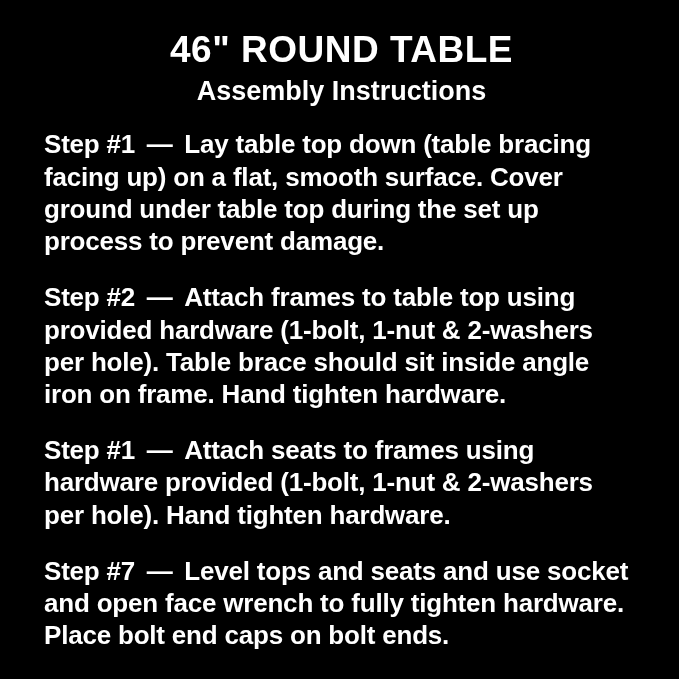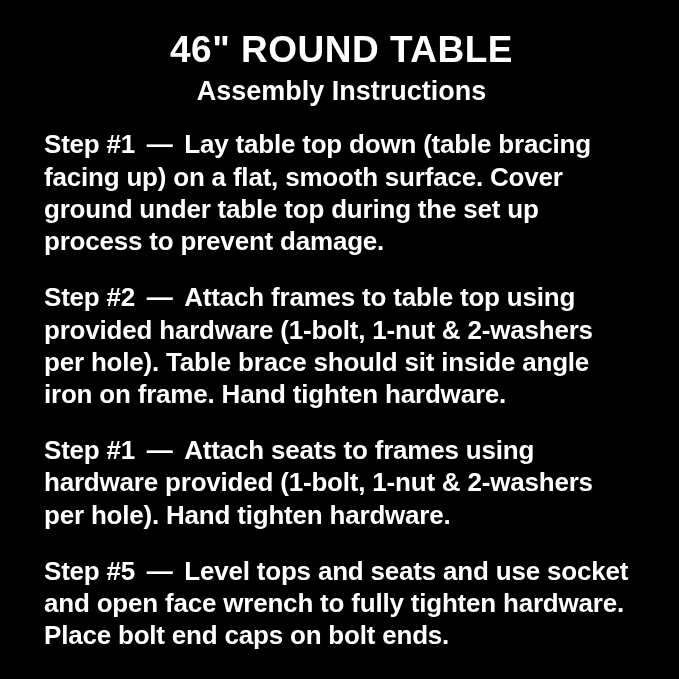--- a/index.html
+++ b/index.html
@@ -59,16 +59,16 @@
   <div class="steps">
 
     <p class="step"><span>Step #1</span><span class="sep">—</span><span>Lay table top down (table bracing facing up) on a flat, smooth surface. Cover ground under table top during the set up process to prevent damage.</span></p>
 
     <p class="step"><span>Step #2</span><span class="sep">—</span><span>Attach frames to table top using provided hardware (1-bolt, 1-nut &amp; 2-washers per hole). Table brace should sit inside angle iron on frame. Hand tighten hardware.</span></p>
 
     <p class="step"><span>Step #1</span><span class="sep">—</span><span>Attach seats to frames using hardware provided (1-bolt, 1-nut &amp; 2-washers per hole). Hand tighten hardware.</span></p>
 
 
 
-    <p class="step"><span>Step #5</span><span class="sep">—</span><span>Level tops and seats and use socket and open face wrench to fully tighten hardware. Place bolt end caps on bolt ends.</span></p>
+    <p class="step"><span>Step #7</span><span class="sep">—</span><span>Level tops and seats and use socket and open face wrench to fully tighten hardware. Place bolt end caps on bolt ends.</span></p>
 
   </div>
 </div>
 
 </body></html>

